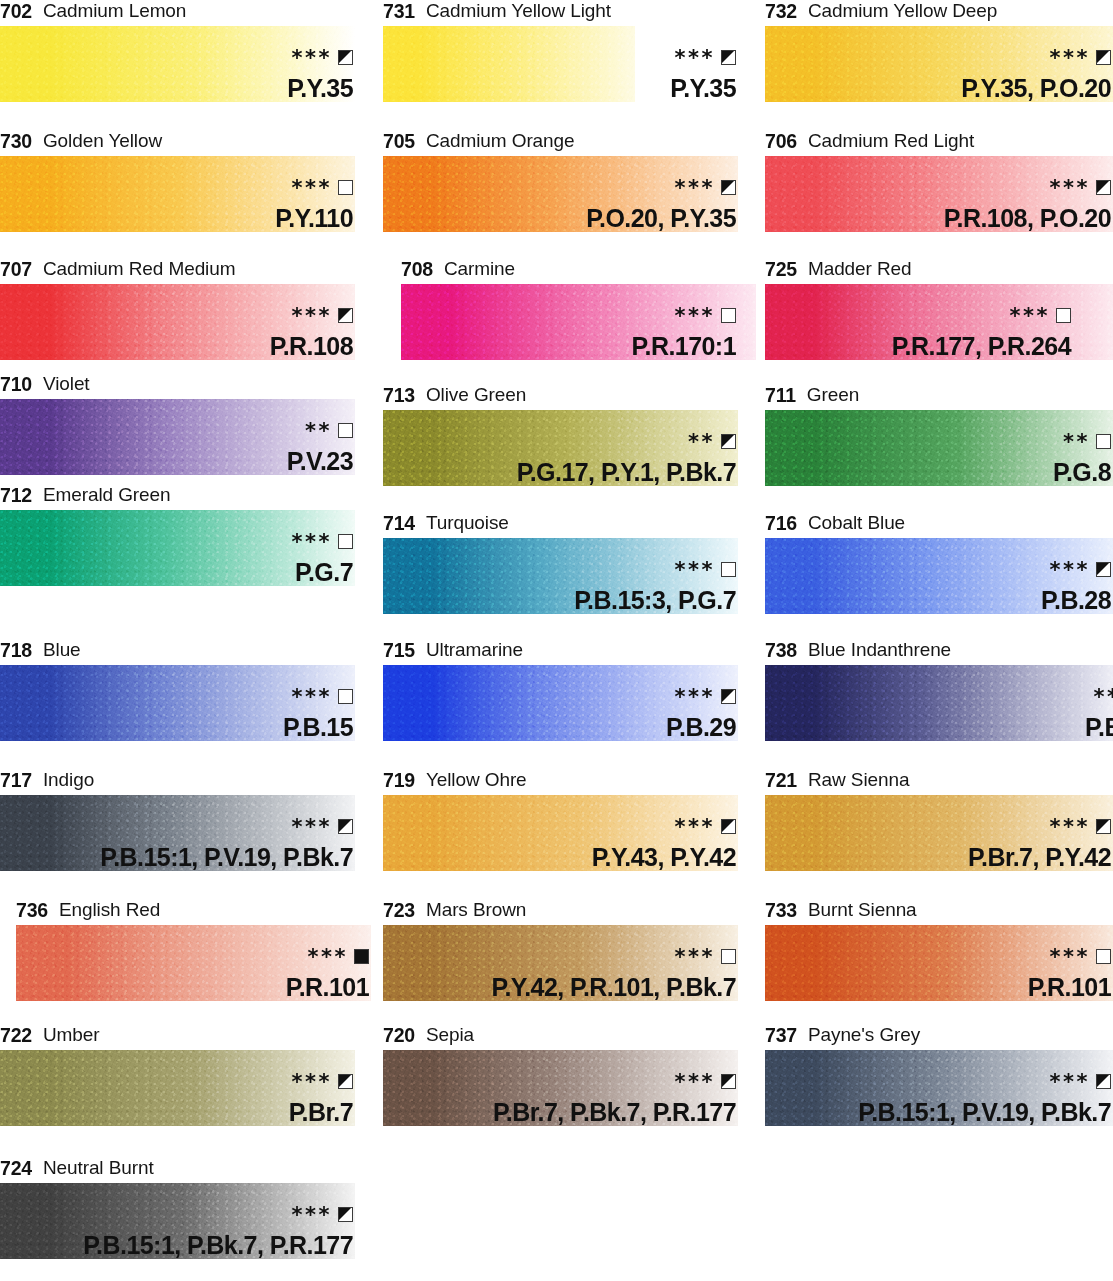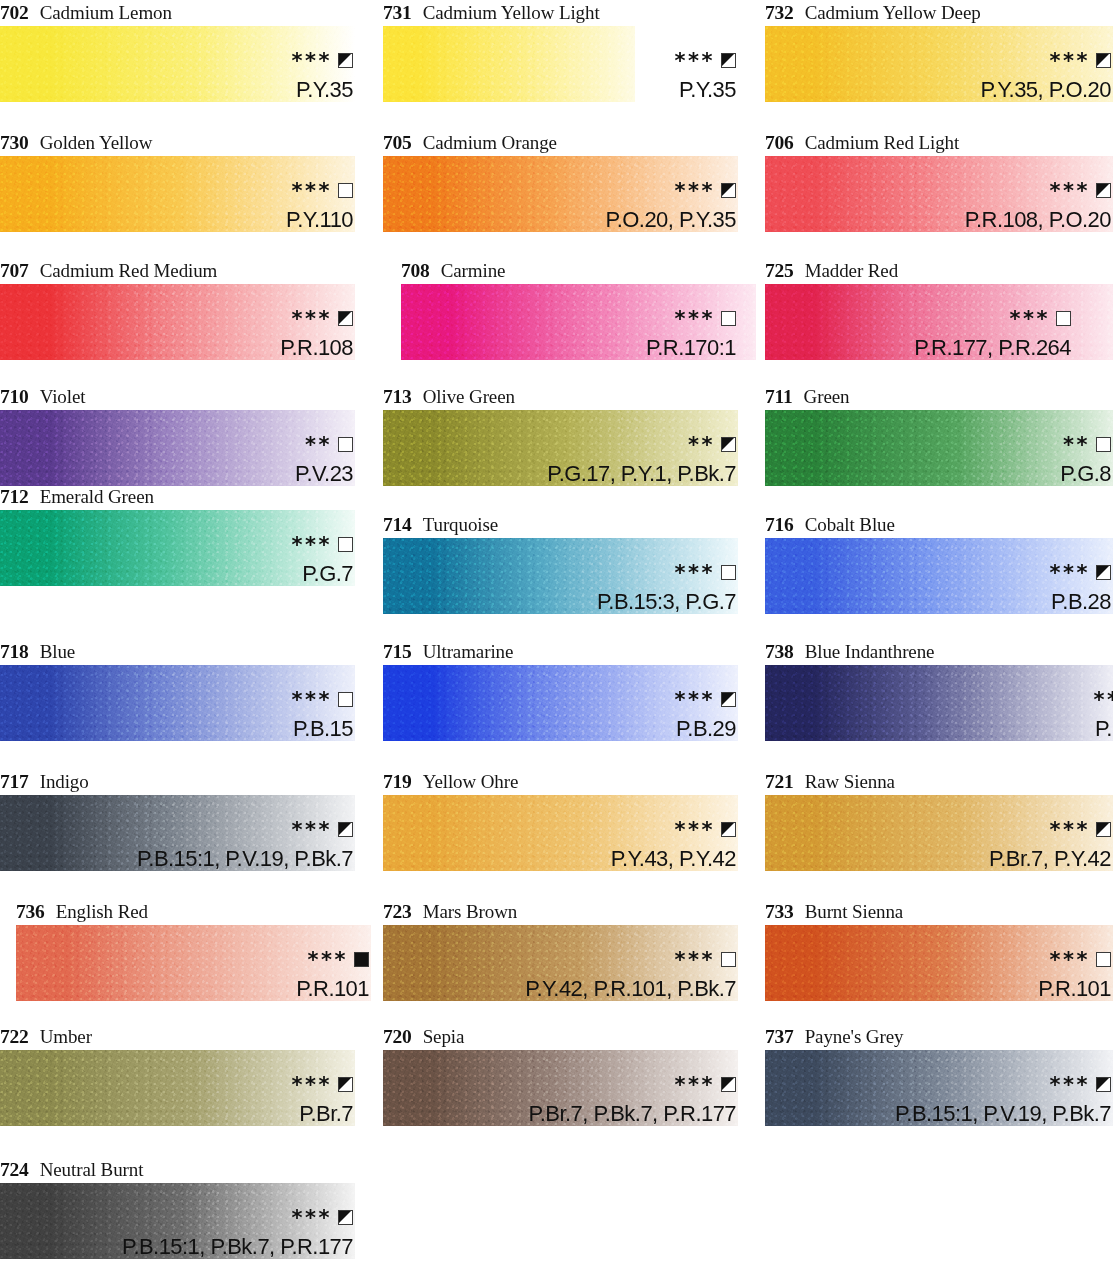--- a/index.html
+++ b/index.html
@@ -22,24 +22,23 @@
   }
 
   
   .entry {
     position: absolute;
   }
 
   .entry-head {
     height: 26px;
     display: flex;
-    align-items: center;
+    align-items: flex-start;
     white-space: nowrap;
     overflow: hidden;
-    font-family: Liberation Serif, serif;
   }
   .code {
     font-weight: bold;
     font-size: 19.5px;
     letter-spacing: -0.2px;
     color: #121212;
   }
   .pname {
     font-weight: normal;
     font-size: 19px;
@@ -125,22 +124,22 @@
   .opq.half::after {
     content: "";
     position: absolute;
     left: 0; top: 0;
     width: 0; height: 0;
     border-left: 12.5px solid #111;
     border-bottom: 12.5px solid transparent;
   }
   .opq.full { background: #111; }
   .pig {
-    font-size: 22px;
-    font-weight: normal;
+    font-size: 25px;
+    font-weight: bold;
     letter-spacing: -0.55px;
     color: #111;
     white-space: nowrap;
     margin-top: 10px;
   }
 </style>
 </head>
 <body>
 
 <div id="chart">
@@ -317,21 +316,21 @@
         </div>
         <div class="marks">
           <div class="starline">
             <span class="stars">***</span>
             <span class="opq "></span>
           </div>
           <div class="pig">P.R.177, P.R.264</div>
         </div>
       </div>
     </div>
-    <div class="entry" style="left: 0px; top: 384px; width: 355px;">
+    <div class="entry" style="left: 0px; top: 373px; width: 355px;">
       <div class="entry-head">
         <span class="code">710</span>
         <span class="pname">Violet</span>
       </div>
       <div class="swatch-wrap">
         <div class="swatch" style="width: 355px;">
           <div class="swatch-grad" style="background: linear-gradient(to right, rgb(90, 58, 142) 0%, rgb(90, 58, 142) 14%, rgb(156, 133, 194) 48%, rgb(244, 240, 248) 100%);"></div>
           <div class="tex"></div>
           <div class="tex2"></div>
         </div>

